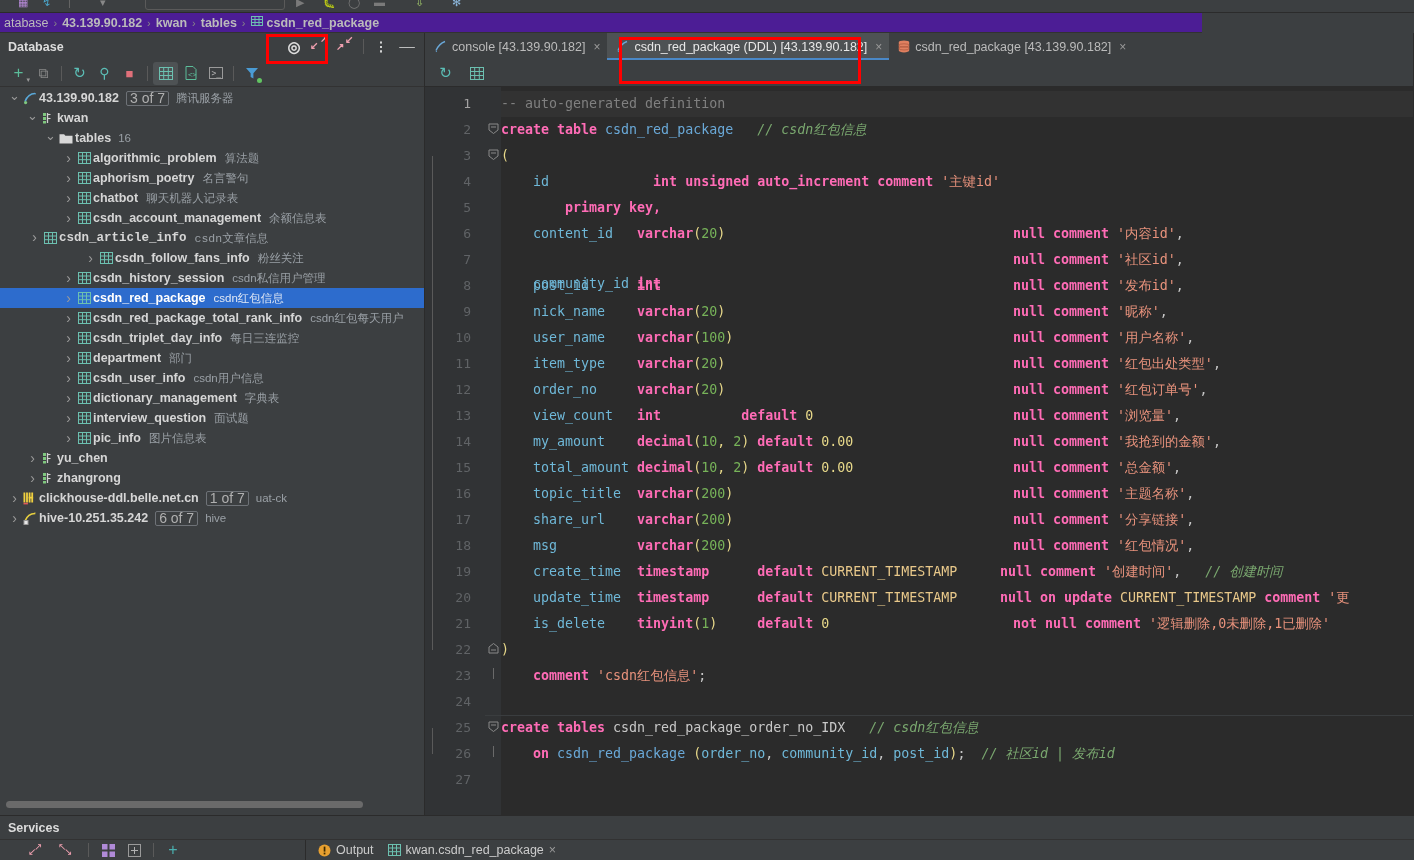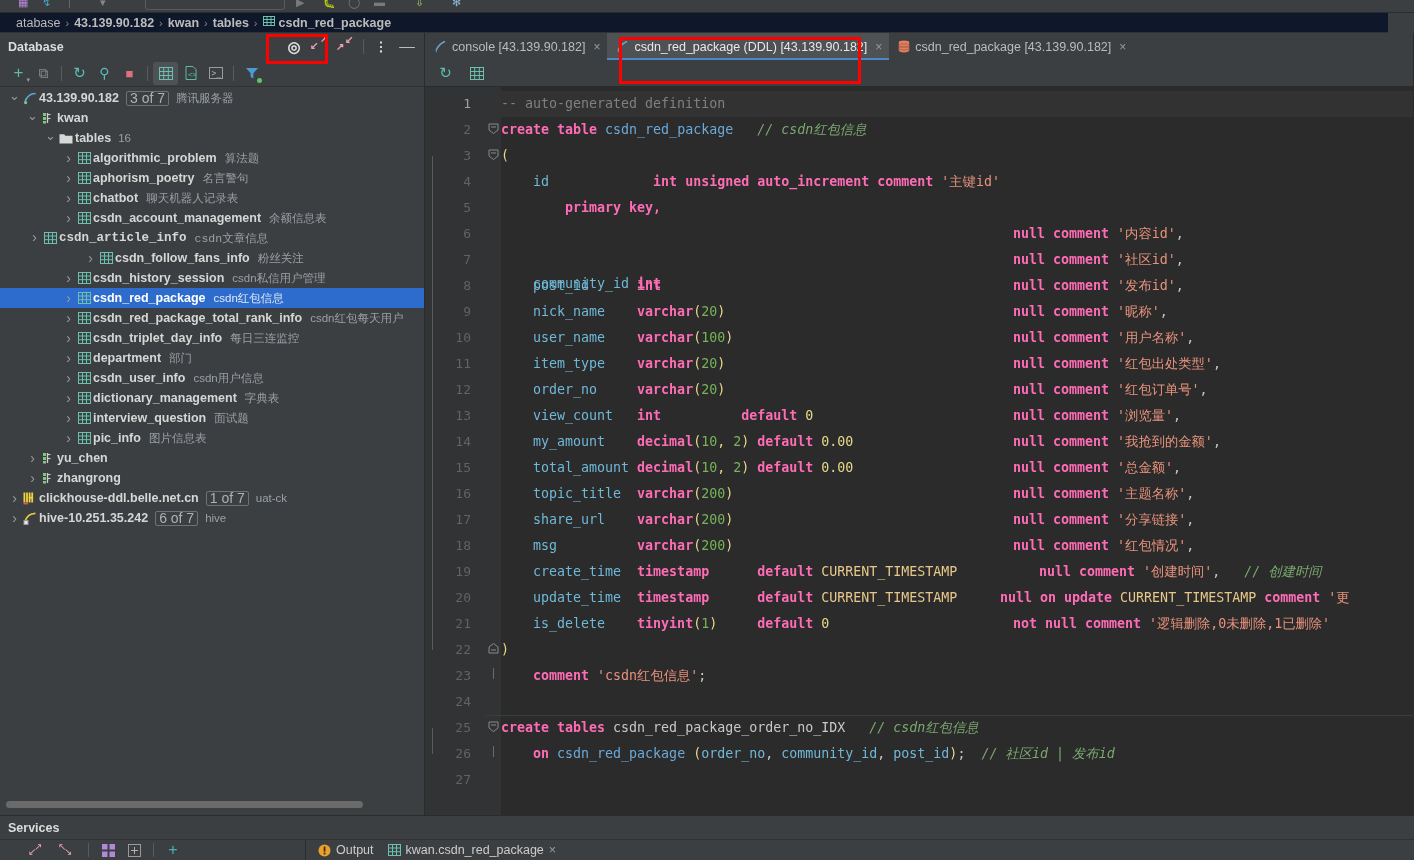--- a/index.html
+++ b/index.html
@@ -14,23 +14,23 @@
   
   .top-strip {
     position: absolute; left: 0; top: 0; width: 1414px; height: 13px;
     background: #3c3f41; border-bottom: 1px solid #2b2b2b;
     overflow: hidden;
   }
   .ts-ico { position: absolute; top: -4px; font-size: 11px; line-height: 13px; }
 
   
   .breadcrumb {
-    position: absolute; left: 0; top: 13px; width: 1388px; height: 20px;
-    background: #0f172a; display: flex; align-items: center;
-    padding-left: 16px; color: #bbbbbb; font-size: 12.5px;
+    position: absolute; left: 0; top: 13px; width: 1202px; height: 20px;
+    background: #4c1d95; display: flex; align-items: center;
+    padding-left: 4px; color: #bbbbbb; font-size: 12.5px;
     border-bottom: 1px solid #323232;
   }
   .bc-item { white-space: nowrap; }
   .bc-sep { color: #888; margin: 0 5px; font-size: 11px; }
   .bc-tableicon { display: inline-block; margin-right: 4px; vertical-align: -2px; }
 
   
   .left-panel {
     position: absolute; left: 0; top: 33px; width: 425px; height: 782px;
     background: #3c3f41; border-right: 1px solid #2b2b2b;
@@ -653,20 +653,21 @@
     <div class="editor">
       <div style="position: absolute; left: 0px; right: 0px; top: 4px; height: 26px; background: rgb(50, 50, 50);"></div>
         <div class="ln-col"></div>
       <div class="fold-col"></div>
       <div class="code-area" id="codearea">
           <div class="codetxt" style="top: 4px;"><span class="com">-- auto-generated definition</span></div>
           <div class="codetxt" style="top: 30px;"><span class="kw">create table </span><span class="tbl">csdn_red_package</span><span class="pln">   </span><span class="cmg">// csdn红包信息</span></div>
           <div class="codetxt" style="top: 56px;"><span class="par">(</span></div>
           <div class="codetxt" style="top: 82px;"><span class="idn">    id             </span><span class="kw">int unsigned auto_increment comment </span><span class="str">'主键id'</span></div>
           <div class="codetxt" style="top: 108px;"><span class="pln">        </span><span class="kw">primary key,</span></div>
+          <div class="codetxt" style="top: 134px;"><span class="idn">    content_id   </span><span class="kw">varchar</span><span class="par">(</span><span class="grn">20</span><span class="par">)</span></div>
           <div class="codetxt" style="top: 160px; margin-top: 24px;"><span class="idn">    community_id </span><span class="kw">int</span></div>
           <div class="codetxt" style="top: 186px;"><span class="idn">    post_id      </span><span class="kw">int</span></div>
           <div class="codetxt" style="top: 212px;"><span class="idn">    nick_name    </span><span class="kw">varchar</span><span class="par">(</span><span class="grn">20</span><span class="par">)</span></div>
           <div class="codetxt" style="top: 238px;"><span class="idn">    user_name    </span><span class="kw">varchar</span><span class="par">(</span><span class="grn">100</span><span class="par">)</span></div>
           <div class="codetxt" style="top: 264px;"><span class="idn">    item_type    </span><span class="kw">varchar</span><span class="par">(</span><span class="grn">20</span><span class="par">)</span></div>
           <div class="codetxt" style="top: 290px;"><span class="idn">    order_no     </span><span class="kw">varchar</span><span class="par">(</span><span class="grn">20</span><span class="par">)</span></div>
           <div class="codetxt" style="top: 316px;"><span class="idn">    view_count   </span><span class="kw">int</span><span class="pln">          </span><span class="kw">default </span><span class="num">0</span></div>
           <div class="codetxt" style="top: 342px;"><span class="idn">    my_amount    </span><span class="kw">decimal</span><span class="par">(</span><span class="grn">10</span><span class="par">, </span><span class="grn">2</span><span class="par">) </span><span class="kw">default </span><span class="num">0.00</span></div>
           <div class="codetxt" style="top: 368px;"><span class="idn">    total_amount </span><span class="kw">decimal</span><span class="par">(</span><span class="grn">10</span><span class="par">, </span><span class="grn">2</span><span class="par">) </span><span class="kw">default </span><span class="num">0.00</span></div>
           <div class="codetxt" style="top: 394px;"><span class="idn">    topic_title  </span><span class="kw">varchar</span><span class="par">(</span><span class="grn">200</span><span class="par">)</span></div>
@@ -687,21 +688,21 @@
           <div class="codetxt" style="top: 212px; left: 512px;"><span class="kw">null comment </span><span class="str">'昵称'</span><span class="pln">,</span></div>
           <div class="codetxt" style="top: 238px; left: 512px;"><span class="kw">null comment </span><span class="str">'用户名称'</span><span class="pln">,</span></div>
           <div class="codetxt" style="top: 264px; left: 512px;"><span class="kw">null comment </span><span class="str">'红包出处类型'</span><span class="pln">,</span></div>
           <div class="codetxt" style="top: 290px; left: 512px;"><span class="kw">null comment </span><span class="str">'红包订单号'</span><span class="pln">,</span></div>
           <div class="codetxt" style="top: 316px; left: 512px;"><span class="kw">null comment </span><span class="str">'浏览量'</span><span class="pln">,</span></div>
           <div class="codetxt" style="top: 342px; left: 512px;"><span class="kw">null comment </span><span class="str">'我抢到的金额'</span><span class="pln">,</span></div>
           <div class="codetxt" style="top: 368px; left: 512px;"><span class="kw">null comment </span><span class="str">'总金额'</span><span class="pln">,</span></div>
           <div class="codetxt" style="top: 394px; left: 512px;"><span class="kw">null comment </span><span class="str">'主题名称'</span><span class="pln">,</span></div>
           <div class="codetxt" style="top: 420px; left: 512px;"><span class="kw">null comment </span><span class="str">'分享链接'</span><span class="pln">,</span></div>
           <div class="codetxt" style="top: 446px; left: 512px;"><span class="kw">null comment </span><span class="str">'红包情况'</span><span class="pln">,</span></div>
-          <div class="codetxt" style="top: 472px; left: 499px; margin-left: 39px;"><span class="kw">null comment </span><span class="str">'创建时间'</span><span class="pln">,   </span><span class="cmg">// 创建时间</span></div>
+          <div class="codetxt" style="top: 472px; left: 499px;"><span class="kw">null comment </span><span class="str">'创建时间'</span><span class="pln">,   </span><span class="cmg">// 创建时间</span></div>
           <div class="codetxt" style="top: 498px; left: 499px;"><span class="kw">null on update </span><span class="cst">CURRENT_TIMESTAMP</span><span class="kw"> comment </span><span class="str">'更</span></div>
           <div class="codetxt" style="top: 524px; left: 512px;"><span class="kw">not null comment </span><span class="str">'逻辑删除,0未删除,1已删除'</span></div>
         </div>
       <div id="gutternums">
           <div class="lnum cur" style="top: 4px; left: 0px;">1</div>
           <div class="lnum" style="top: 30px; left: 0px;">2</div>
           <div class="lnum" style="top: 56px; left: 0px;">3</div>
           <div class="lnum" style="top: 82px; left: 0px;">4</div>
           <div class="lnum" style="top: 108px; left: 0px;">5</div>
           <div class="lnum" style="top: 134px; left: 0px;">6</div>

